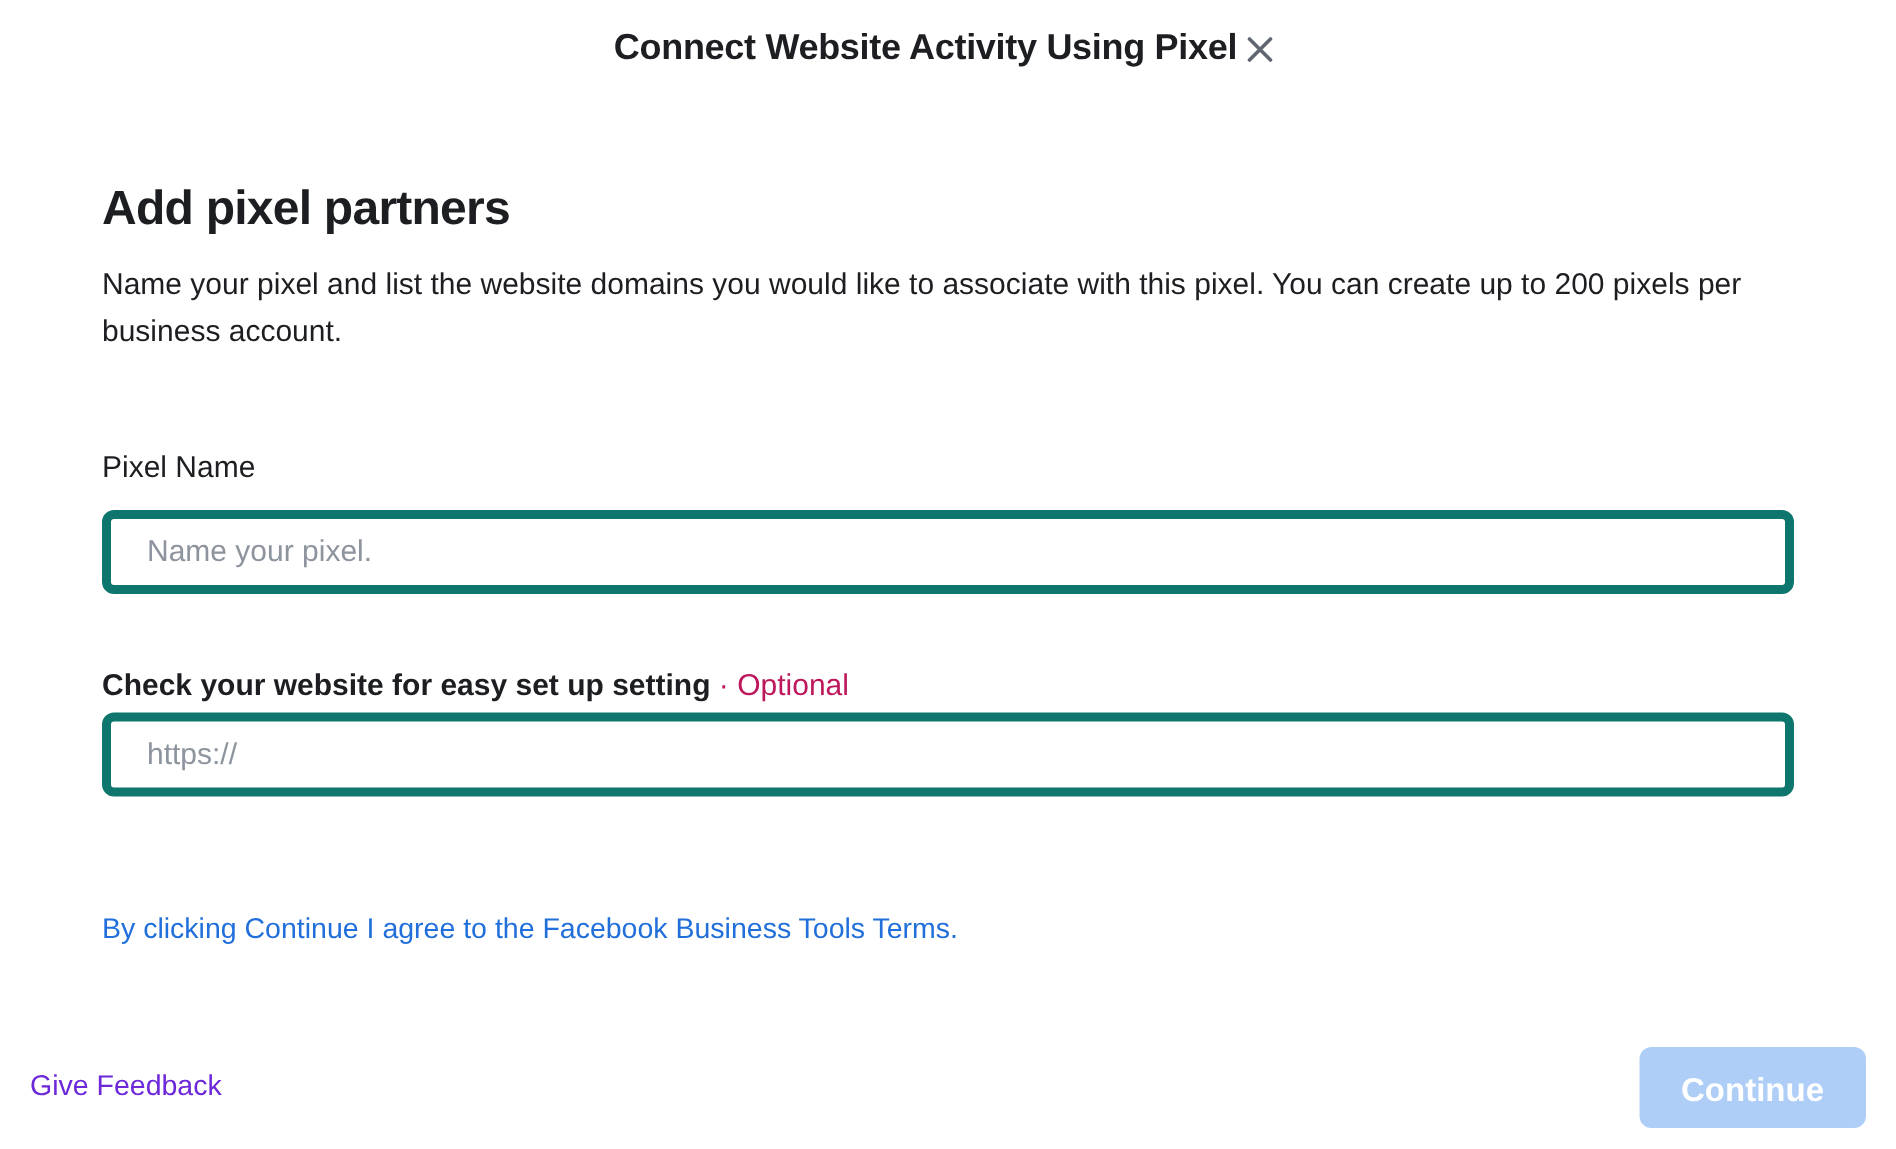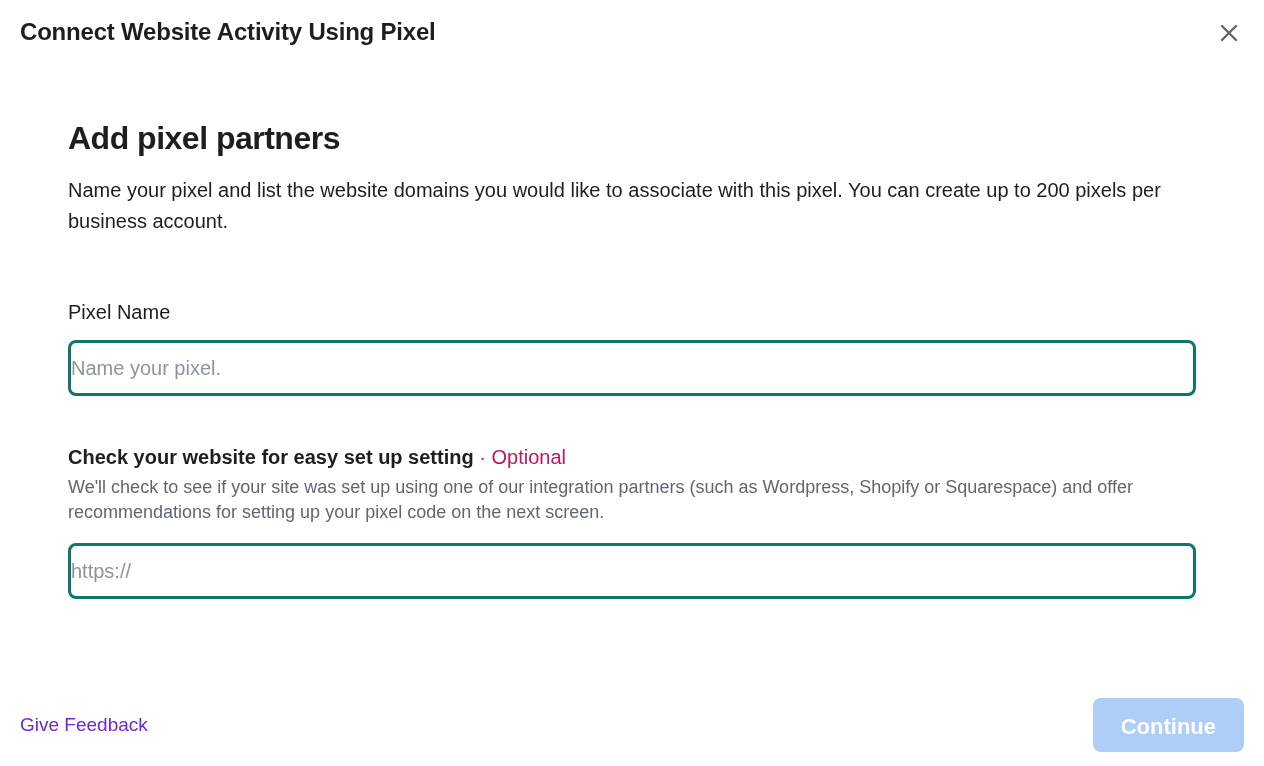--- a/index.html
+++ b/index.html
@@ -12,21 +12,21 @@
     background: #fff;
     position: relative;
   }
   .dialog {
     width: 100%;
     height: 100%;
     padding: 18px 20px 20px 20px;
   }
   .dialog-header {
     display: flex;
-    justify-content: space-between;
+    justify-content: center;
     align-items: flex-start;
   }
   .dialog-title {
     font-size: 24px;
     font-weight: 700;
     margin: 0;
     letter-spacing: -0.2px;
   }
   .close-btn {
     background: none;
@@ -68,23 +68,23 @@
   }
   .help-text {
     font-size: 18px;
     line-height: 1.4;
     color: #606770;
     margin: 0 0 18px 0;
   }
   .text-input {
     width: 100%;
     height: 56px;
-    padding: 0 0;
+    padding: 0 24px;
     font-size: 20px;
-    border: 3px solid #0f766e;
+    border: 6px solid #0f766e;
     border-radius: 8px;
     outline: none;
     color: #7f1d1d;
     background: #fff;
   }
   .text-input::placeholder { color: #8d949e; }
   .terms-link {
     display: inline-block;
     font-size: 19px;
     color: #216fdb;
@@ -140,24 +140,24 @@
 
     <div class="field-block">
       <p class="field-label">Pixel Name</p>
       <input type="text" class="text-input" placeholder="Name your pixel." style="">
     </div>
 
     <div class="field-block">
       <p class="field-label2">
         <span>Check your website for easy set up setting</span><span class="optional-tag"> · Optional</span>
       </p>
-      <p class="help-text">We'll check to see if your site was set up using one of our integration partners (such as Wordpress, Shopify or Squarespace) and offer recommendations for setting up your pixel code on the next screen.</p>
       <input type="text" class="text-input" placeholder="https://" style="">
     </div>
 
+    <a href="#" class="terms-link">By clicking Continue I agree to the Facebook Business Tools Terms.</a>
   </div>
 
   <div class="footer">
     <a href="#" class="feedback-link">Give Feedback</a>
     <button class="continue-btn" disabled="">Continue</button>
   </div>
 
 </div>
 
 </body></html>

